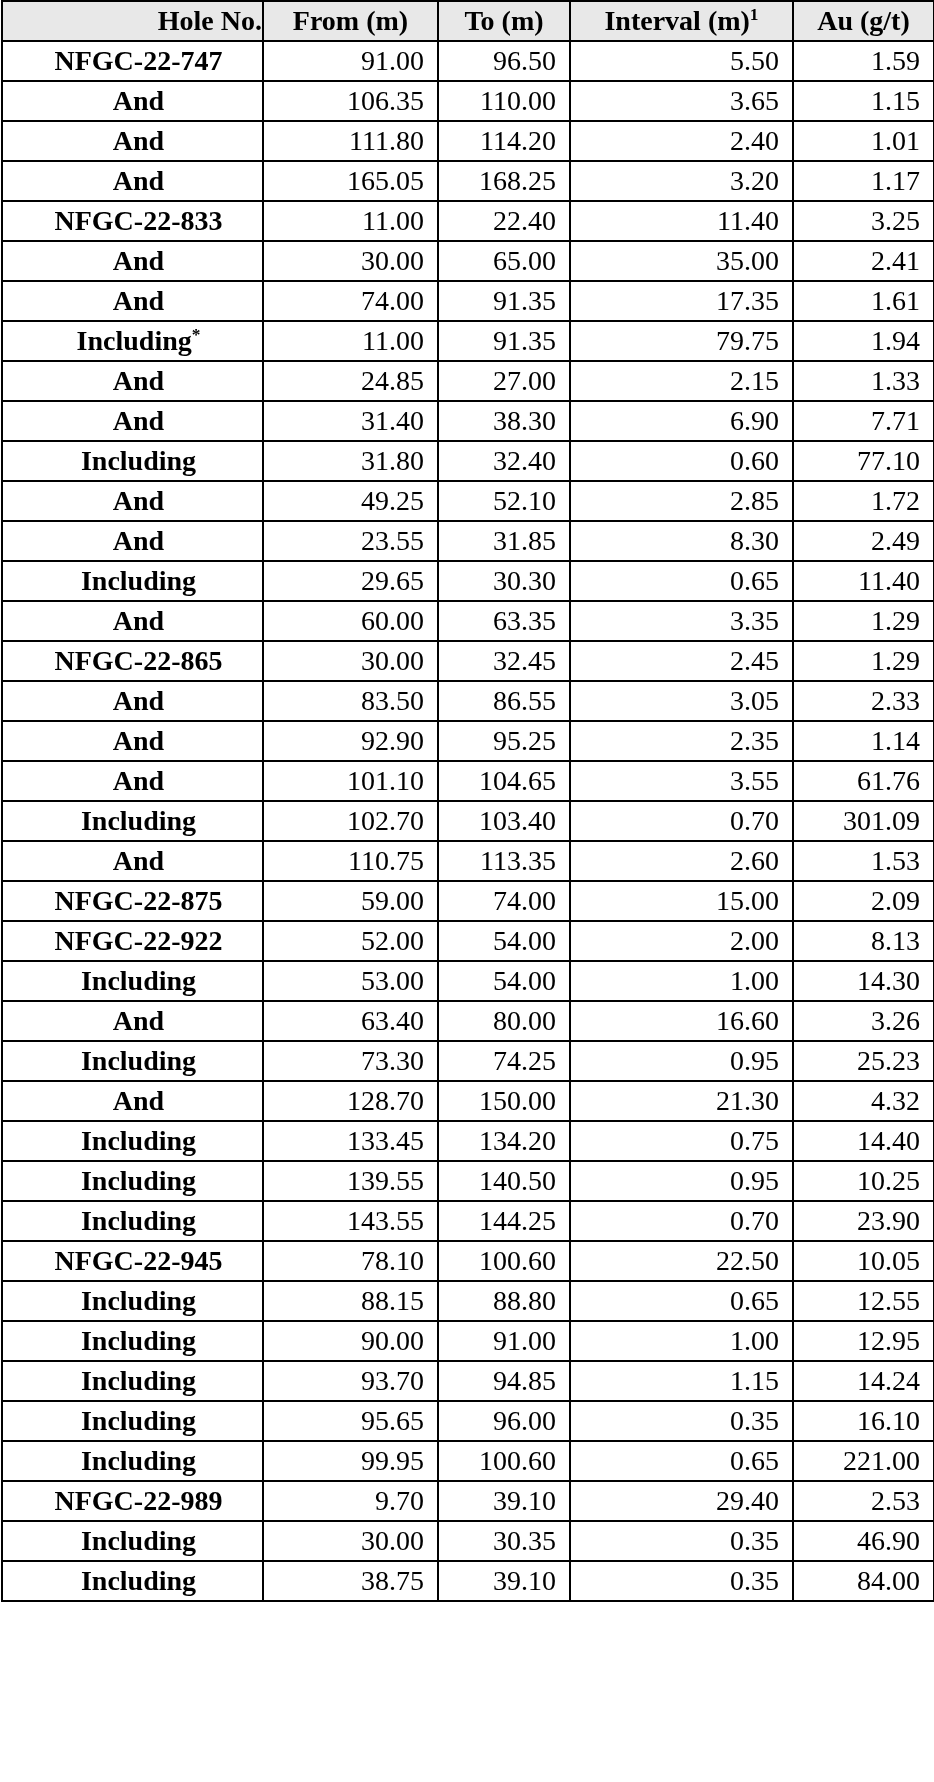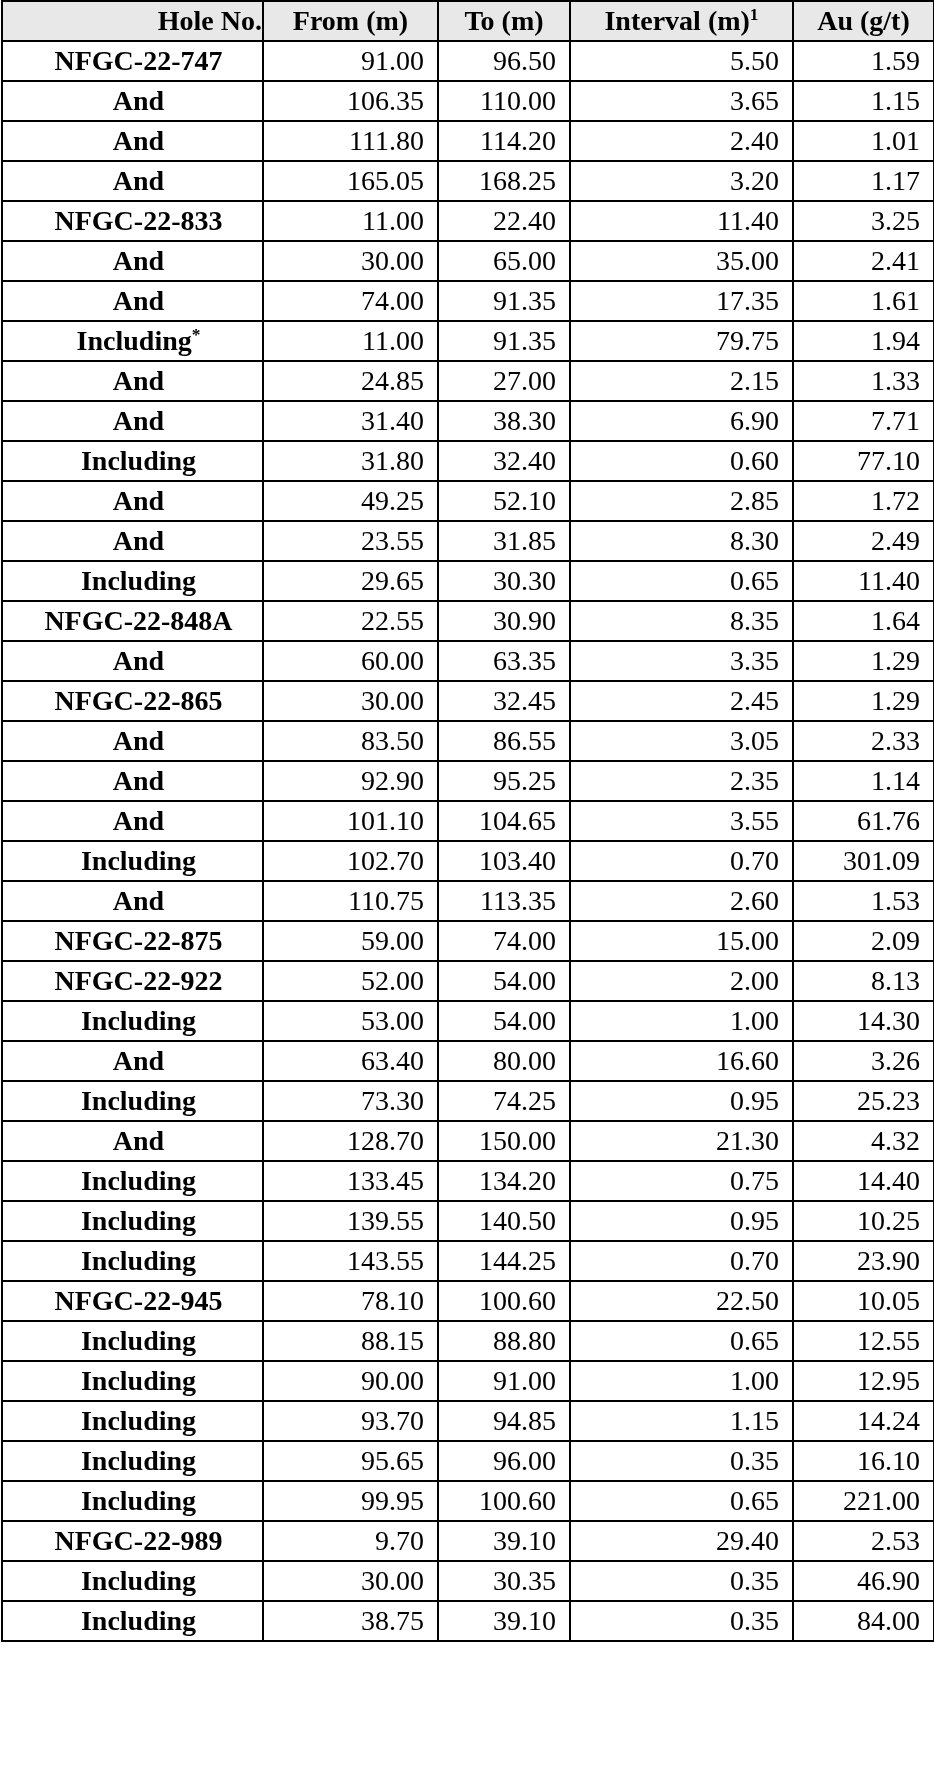--- a/index.html
+++ b/index.html
@@ -165,27 +165,20 @@
         <td class="num">2.49</td>
       </tr>
       <tr>
         <td class="hole"><span>Including</span></td>
         <td class="num">29.65</td>
         <td class="num">30.30</td>
         <td class="num">0.65</td>
         <td class="num">11.40</td>
       </tr>
       <tr>
-        <td class="hole"><span>NFGC-22-848A</span></td>
-        <td class="num">22.55</td>
-        <td class="num">30.90</td>
-        <td class="num">8.35</td>
-        <td class="num">1.64</td>
-      </tr>
-      <tr>
         <td class="hole"><span>And</span></td>
         <td class="num">60.00</td>
         <td class="num">63.35</td>
         <td class="num">3.35</td>
         <td class="num">1.29</td>
       </tr>
       <tr>
         <td class="hole"><span>NFGC-22-865</span></td>
         <td class="num">30.00</td>
         <td class="num">32.45</td>

